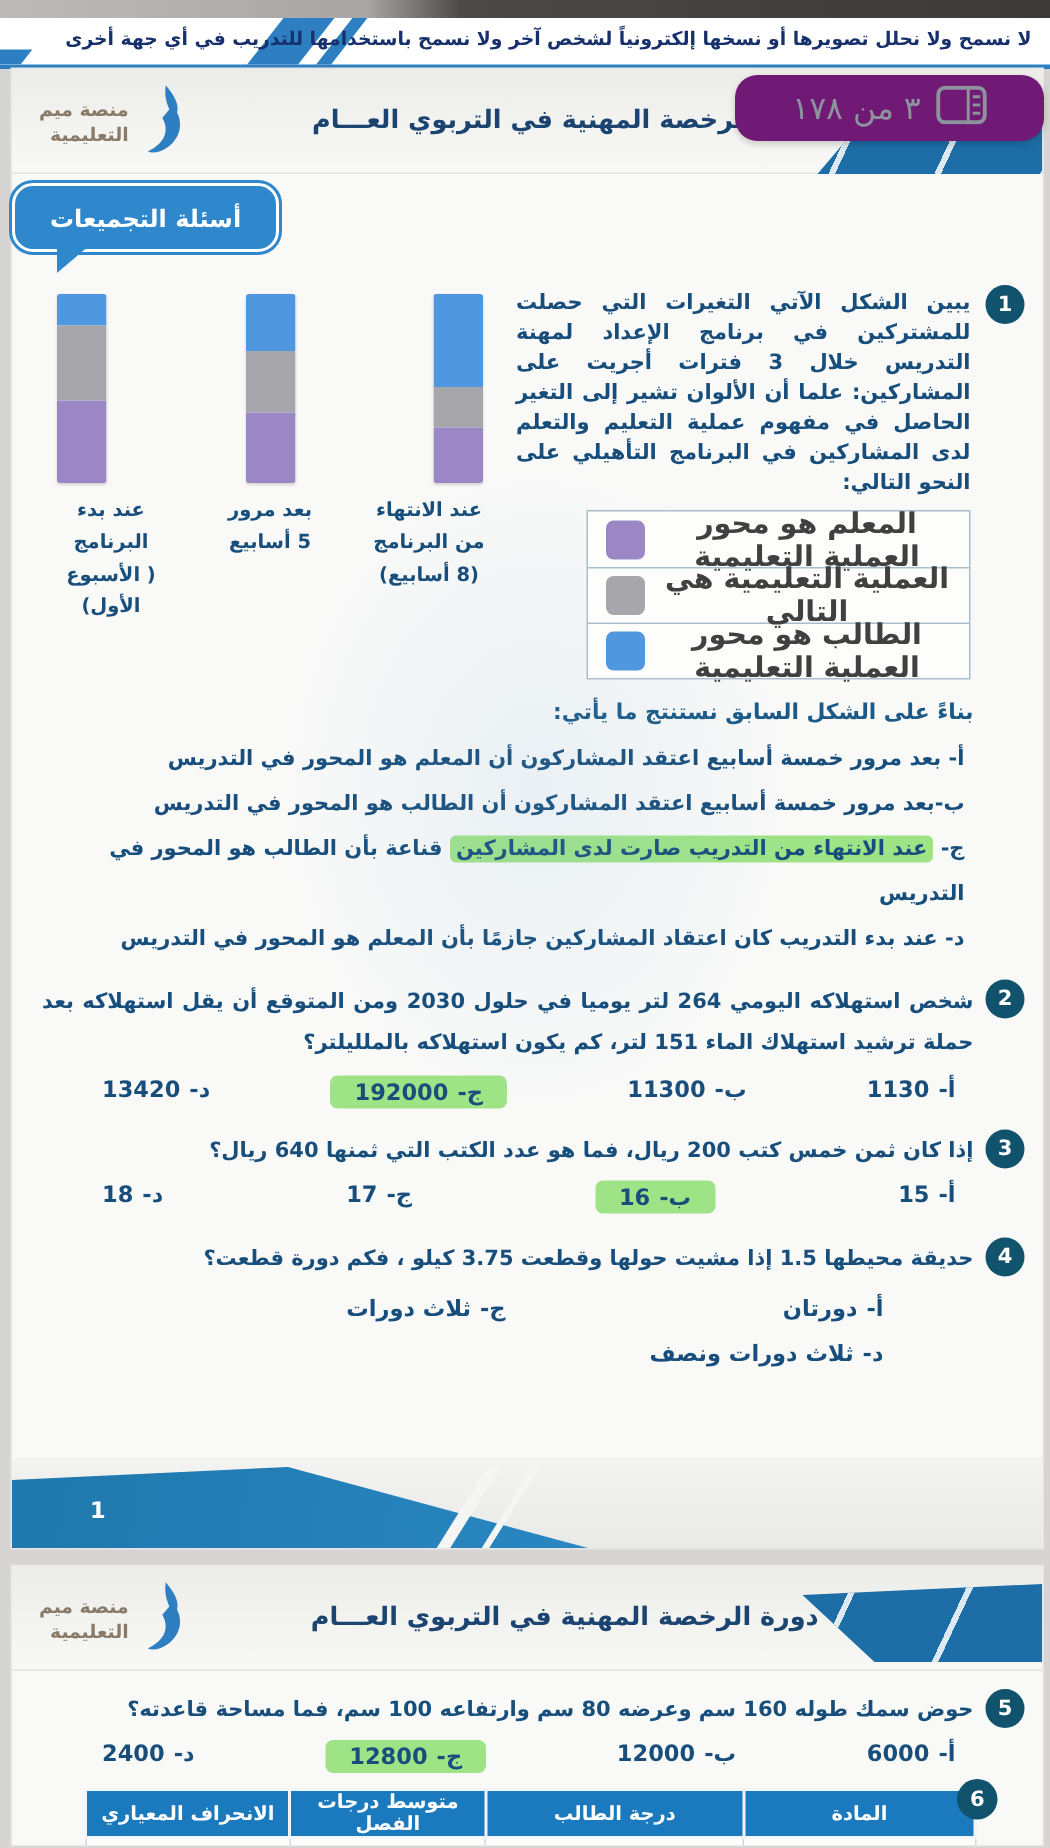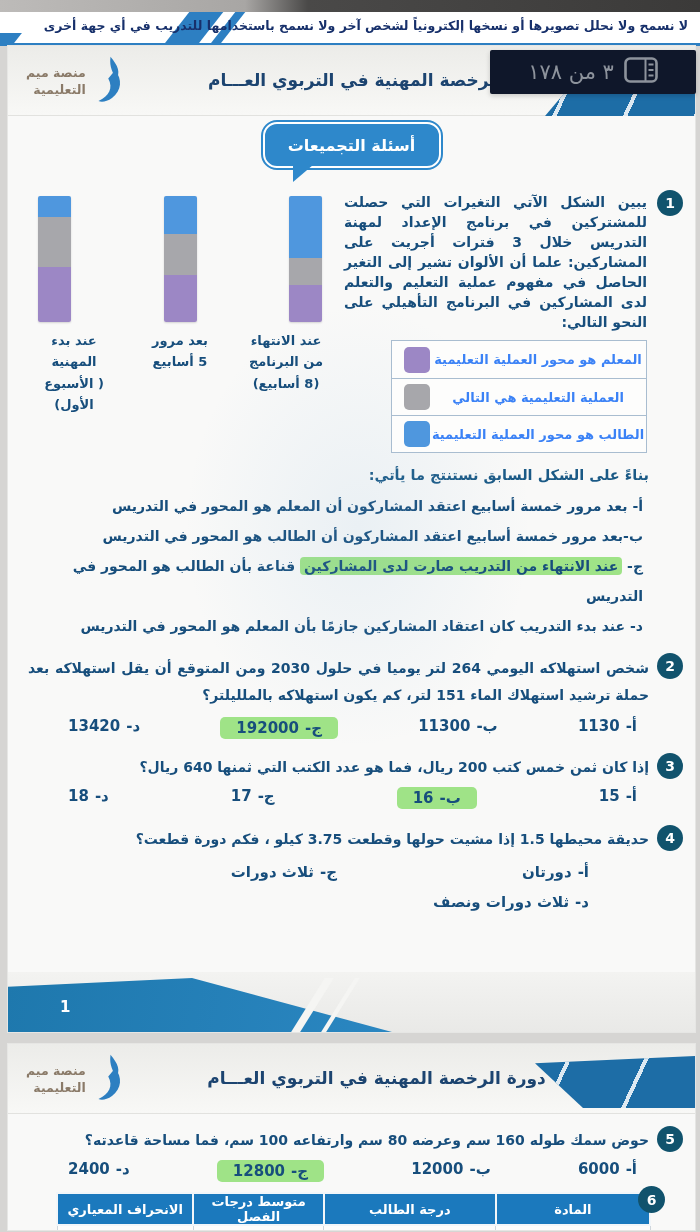--- a/index.html
+++ b/index.html
@@ -26,25 +26,25 @@
   .hdr { position:relative; height:70px; background:linear-gradient(#ecece9,#f8f8f6); border-bottom:1px solid #e2e2df; flex:none;padding-left:42px; }
   .hdr .logo { position:absolute; left:18px; top:8px; display:flex; align-items:center; gap:8px; direction:ltr; }
   .logo-txt { font-size:12.5px; font-weight:bold; color:#8a7a68; text-align:right; line-height:1.35; }
   .hdr-title { position:absolute; right:120px; left:170px; top:24px; text-align:center; font-size:17px; font-weight:bold; color:#1c4470; }
   .ribbon { position:absolute; top:24px; right:0; width:150px; height:46px; background:#1d6da6; clip-path:polygon(26% 0,100% 0,100% 100%,0 100%); }
   .ribbon:after { content:""; position:absolute; inset:0; background:repeating-linear-gradient(115deg, transparent 0 26px, rgba(255,255,255,.85) 26px 30px, transparent 30px 64px); }
   .ribbon2 { position:absolute; top:12px; right:0; width:160px; height:52px; background:#1d6da6; clip-path:polygon(0 14%,100% 0,100% 100%,30% 100%); }
   .ribbon2:after { content:""; position:absolute; inset:0; background:repeating-linear-gradient(115deg, transparent 0 30px, rgba(255,255,255,.85) 30px 34px, transparent 34px 70px); }
 
   
-  .pill { position:absolute; top:4px; right:-1px; width:206px; height:44px; background:#0f172a; border-radius:2px; box-shadow:0 2px 5px rgba(0,0,0,.18); z-index:6; display:flex; align-items:center; justify-content:center; gap:10px; }
+  .pill { position:absolute; top:4px; right:-1px; width:206px; height:44px; background:#701a75; border-radius:15px; box-shadow:0 2px 5px rgba(0,0,0,.18); z-index:6; display:flex; align-items:center; justify-content:center; gap:10px; }
   .pill .ptext { font-size:21px; color:#8d939c; font-weight:normal; }
 
   
-  .badgewrap { height:76px; flex:none; display:flex; justify-content:center; padding-top:6px; }
+  .badgewrap { height:76px; flex:none; display:flex; justify-content:flex-end; padding-top:6px; }
   .bubble { position:relative; width:178px; height:46px; background:#2e88cb; border:2px solid #fff; outline:2px solid #2e88cb; border-radius:14px; color:#fff; font-size:16px; font-weight:bold; display:flex; align-items:center; justify-content:center; }
   .bubble .tail { position:absolute; bottom:-16px; left:28px; width:0; height:0; border-left:20px solid #2e88cb; border-bottom:17px solid transparent; }
 
   
   .q { position:relative; padding:0 46px 0 20px; color:#174e7c; flex:none; }
   .qnum { position:absolute; right:12px; top:-2px; width:26px; height:26px; border-radius:50%; background:#11536d; color:#fff; font-size:14px; font-weight:bold; display:flex; align-items:center; justify-content:center; }
   .qtext { font-size:14px; font-weight:bold; text-align:justify; line-height:20px; color:#174e7c; }
 
   
   .q1row { display:flex; direction:ltr; padding:0 12px 0 10px; flex:none; position:relative; z-index:1; }
@@ -52,21 +52,21 @@
   .chart { height:126px; display:flex; align-items:flex-end; justify-content:space-between; padding:0 18px 0 20px; direction:ltr; }
   .bar { width:33px; height:126px; display:flex; flex-direction:column; border-radius:2px; overflow:hidden; box-shadow:0 1px 2px rgba(0,0,0,.15); }
   .bar .seg { width:100%; }
   .chart-labels { display:flex; justify-content:space-between; padding:8px 6px 0 8px; direction:ltr; }
   .chart-labels .clabel { width:96px; text-align:center; font-size:13px; font-weight:bold; color:#174e7c; line-height:1.65; white-space:pre-line; direction:rtl; }
   .q1right { flex:1; direction:rtl; position:relative; padding-right:36px; padding-left:4px; }
   .q1right .qnum { right:0; }
   .legend { width:256px; border:1px solid #a9bdd0; margin-top:8px; background:#fdfdfc; }
   .lrow { display:flex; align-items:center; height:37px; }
   .lrow + .lrow { border-top:1px solid #a9bdd0; }
-  .lrow .ltext { flex:1; text-align:center; font-size:13px; font-weight:bold; color:#3b82f6; }
+  .lrow .ltext { flex:1; text-align:center; font-size:19px; font-weight:bold; color:#404040; }
   .lrow .swatch { width:26px; height:26px; border-radius:5px; margin-left:12px; flex:none; }
   .sw-purple { background:#9c87c5; } .sw-gray { background:#a7a7ab; } .sw-blue { background:#4f97de; }
 
   .lead { padding:14px 46px 0 20px; font-size:14.5px; font-weight:bold; color:#1b5a86; flex:none; }
   .q1opts { padding:8px 52px 0 20px; flex:none; }
   .q1opts .oline { font-size:14px; font-weight:bold; color:#174e7c; line-height:30px; }
   .hl { background:#9fe387; border-radius:4px; padding:1px 4px; }
 
   .opt-row { display:flex; justify-content:space-between; padding:8px 12px 0 40px; font-size:15px; font-weight:bold; color:#174e7c; }
   .opt { white-space:nowrap; }
@@ -162,21 +162,21 @@
             <div class="seg" style="height: 37%; background: rgb(156, 135, 197);"></div>
           </div>
           <div class="bar">
             <div class="seg" style="height: 49%; background: rgb(79, 151, 222);"></div>
             <div class="seg" style="height: 22%; background: rgb(167, 167, 171);"></div>
             <div class="seg" style="height: 29%; background: rgb(156, 135, 197);"></div>
           </div>
         </div>
       <div class="chart-labels">
           <div class="clabel">عند بدء
-المهنية
+البرنامج
 ( الأسبوع
 الأول)</div>
           <div class="clabel">بعد مرور
 5 أسابيع</div>
           <div class="clabel">عند الانتهاء
 من البرنامج
 (8 أسابيع)</div>
         </div>
     </div>
     <div class="q1right">

